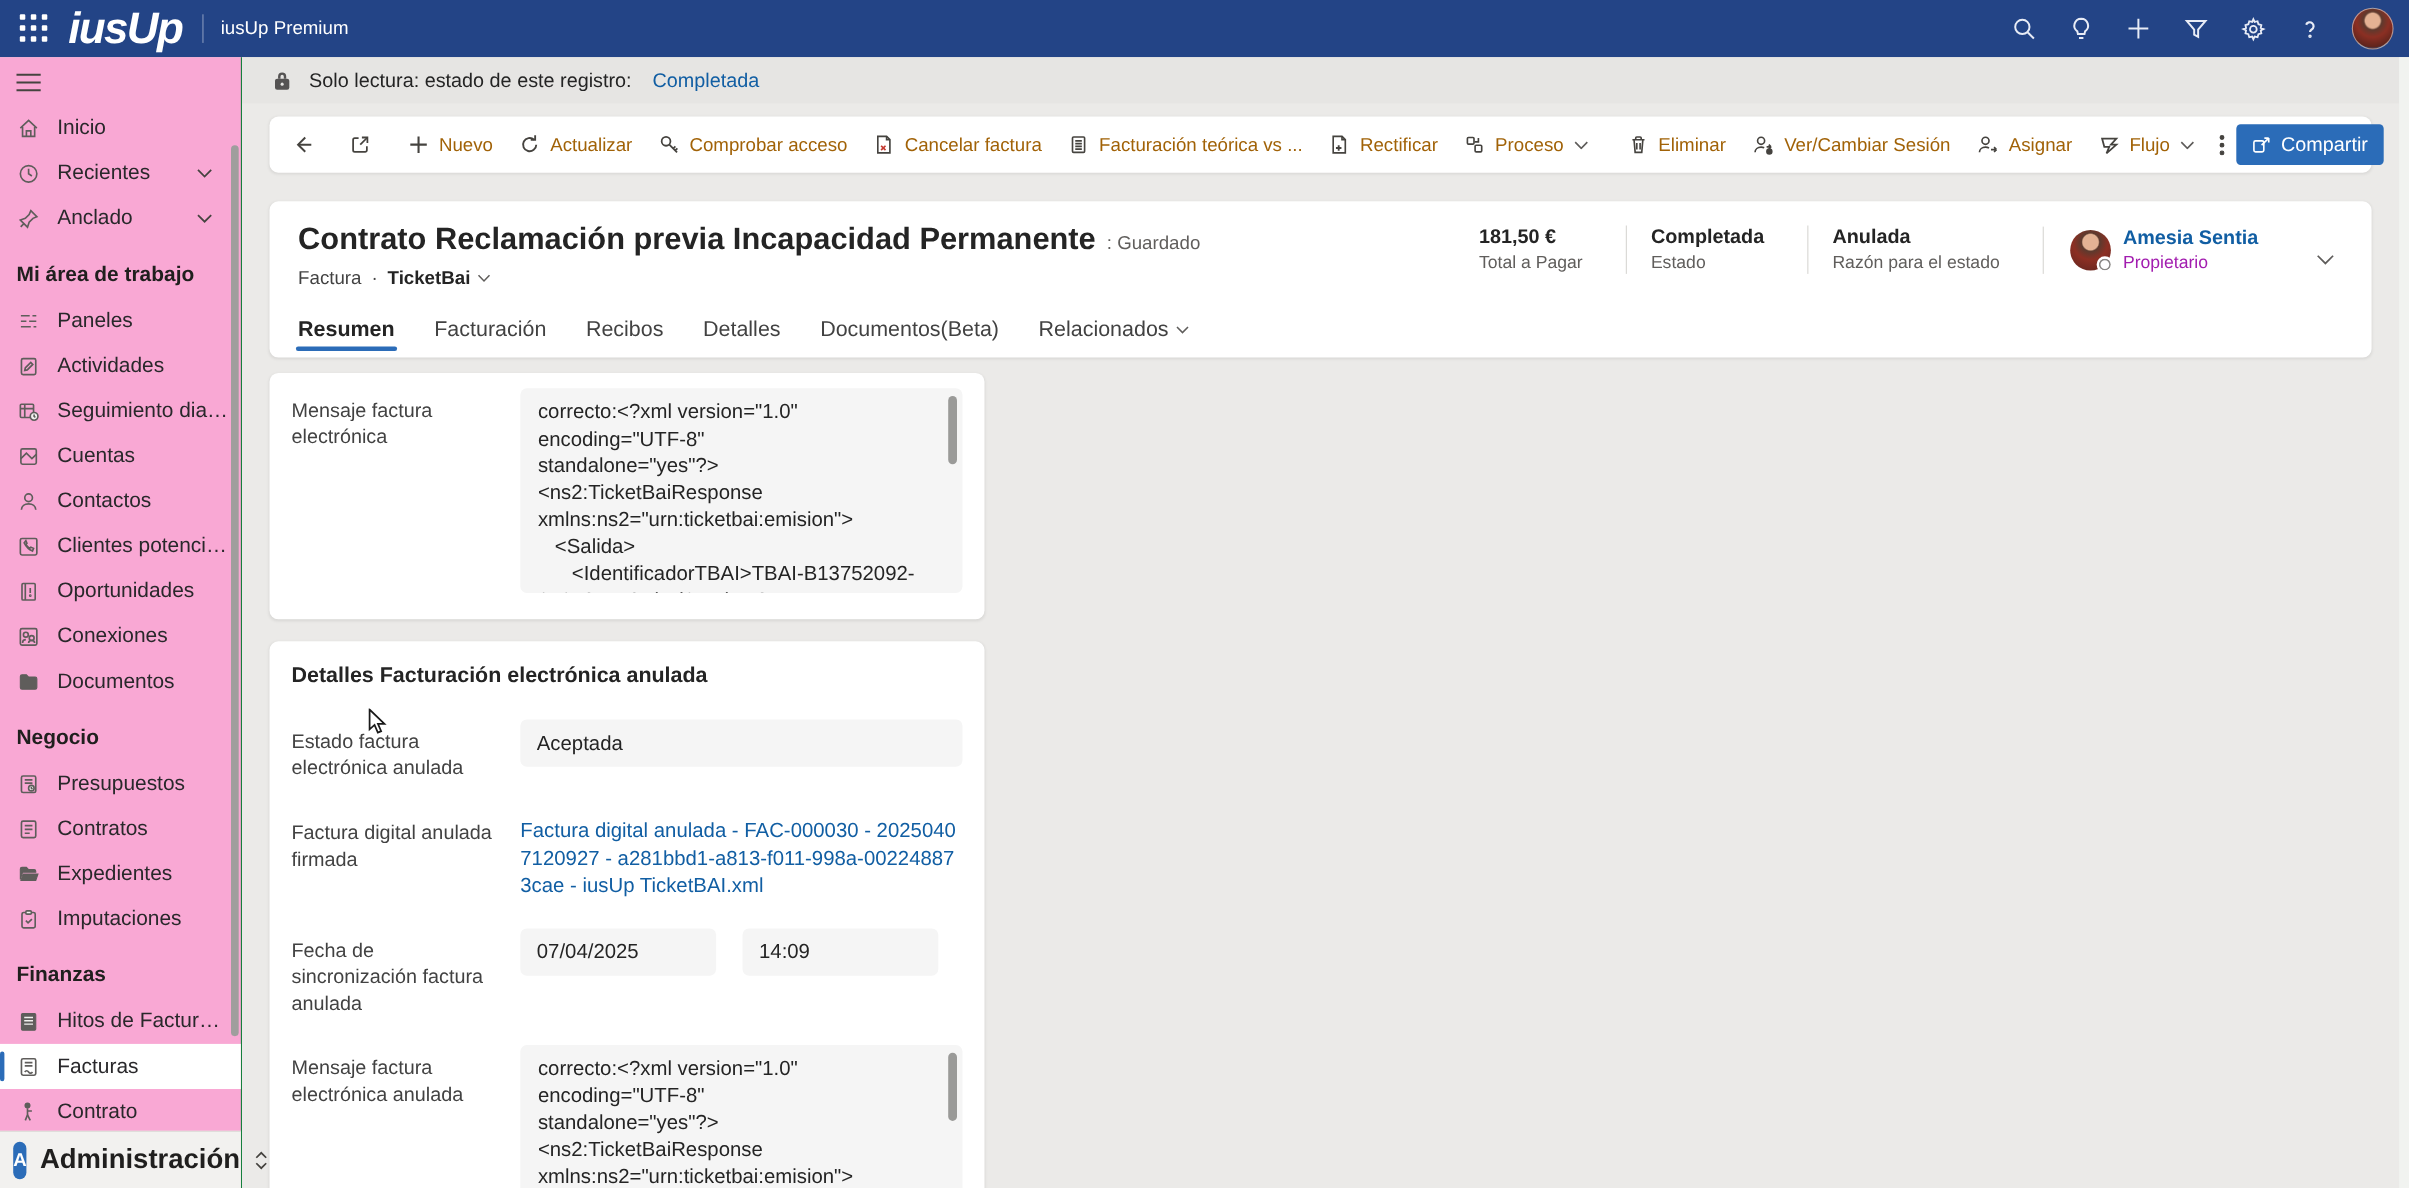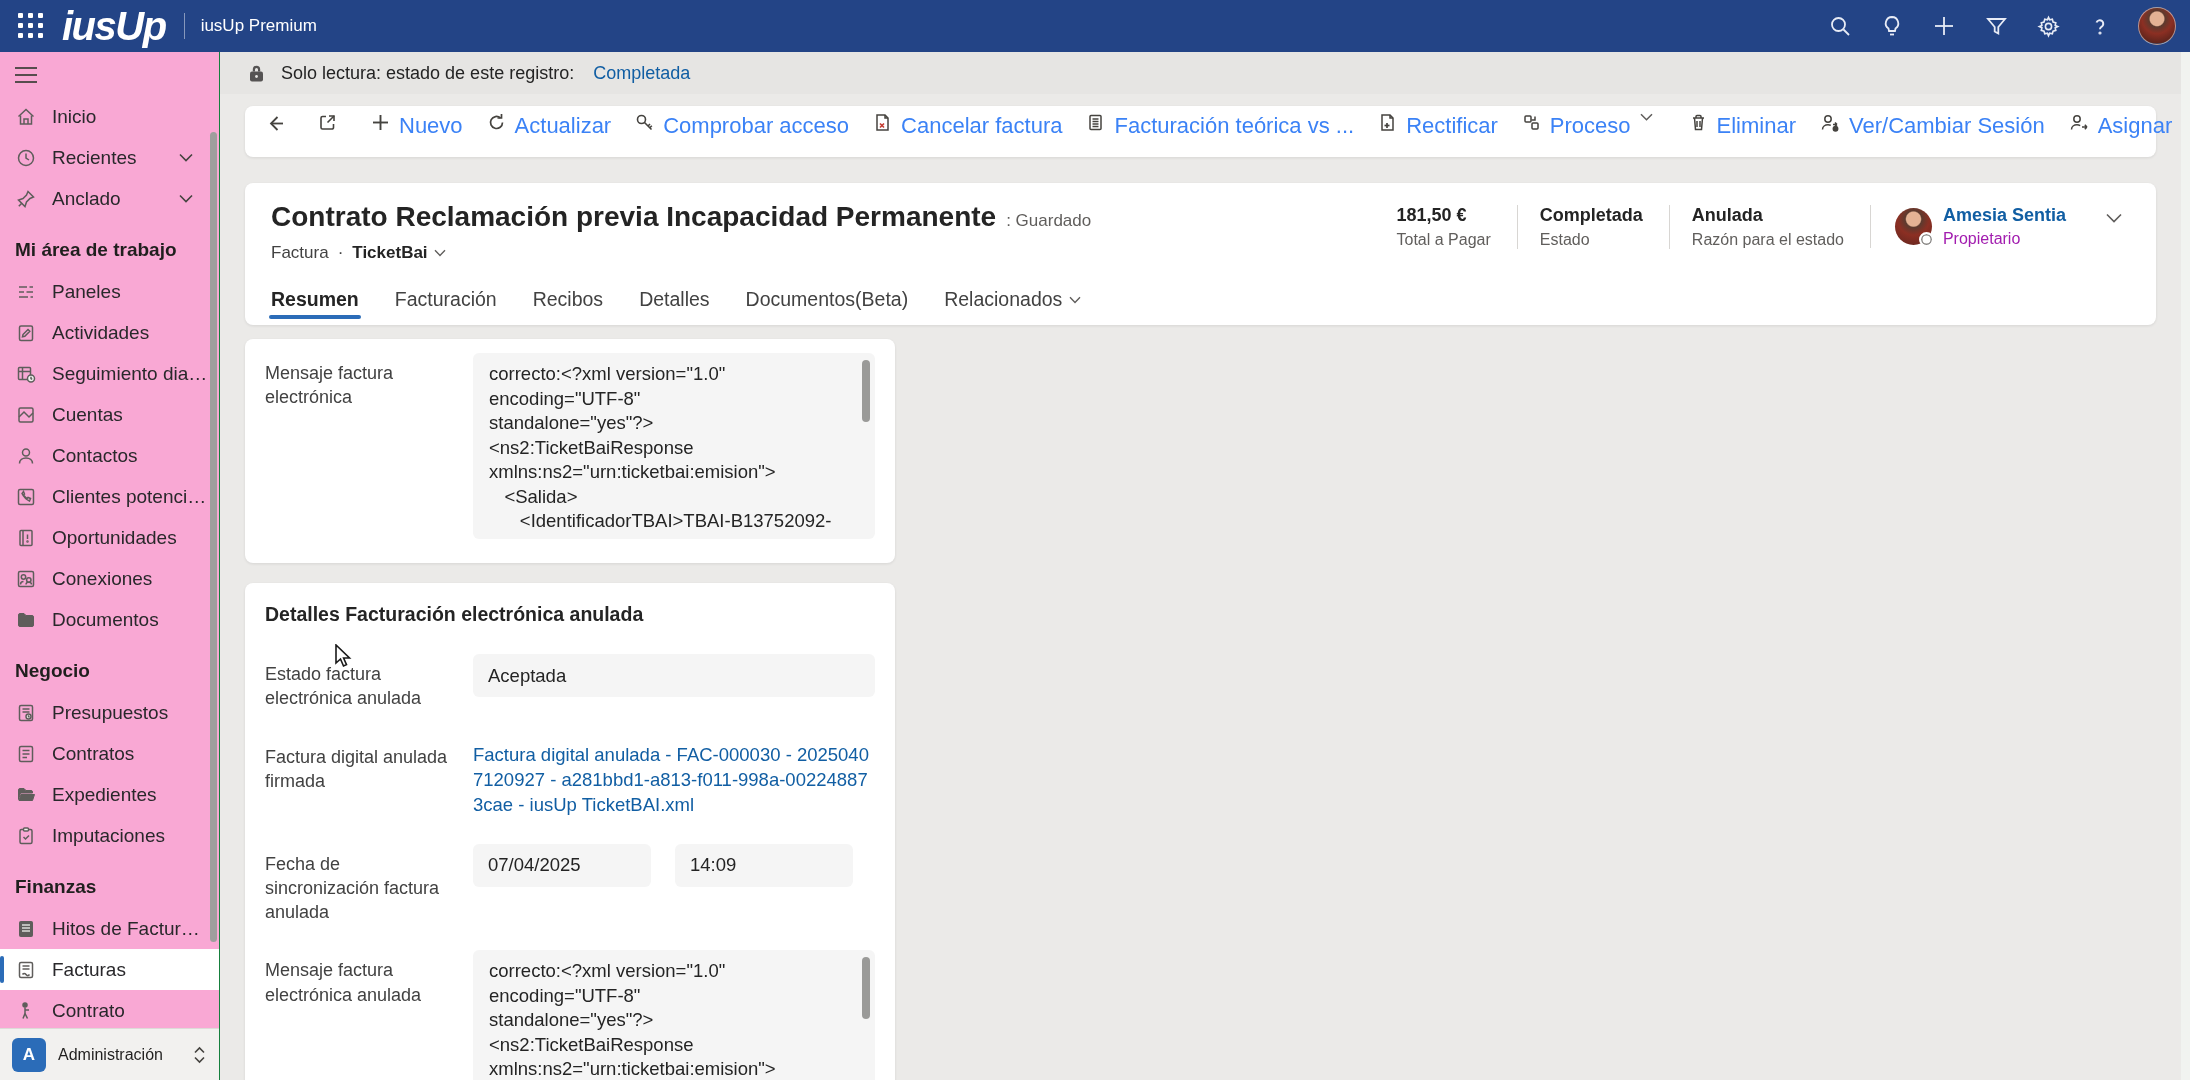--- a/index.html
+++ b/index.html
@@ -41,50 +41,50 @@
   .side-item .ic { width: 22px; margin-right: 15px; display: flex; justify-content: center; }
   .side-item .ic svg { stroke: #5f5d5b; }
   .side-item .lbl { white-space: nowrap; overflow: hidden; text-overflow: ellipsis; flex: 1; }
   .side-item .chev { margin-left: auto; padding-right: 16px; }
   .side-item.active { background: #ffffff; }
   .side-item.active::before { content: ""; position: absolute; left: 0; top: 7px; bottom: 7px; width: 4px; background: #2b6cb8; border-radius: 2px; }
   .side-group-title { font-size: 19px; font-weight: 700; color: #201f1e; padding: 20px 15px 10px 15px; }
   .side-scrollbar { position: absolute; right: 2px; top: 42px; width: 7px; height: 810px; background: #9f9e9d; border-radius: 4px; cursor: grab; }
   .side-footer { border-top: 1px solid #dddbd8; height: 52px; display: flex; align-items: center; padding: 0 12px; gap: 12px; cursor: pointer; background: #f2f1ef; }
   .side-footer .app-badge { width: 34px; height: 34px; background: #2b6cb8; color: #fff; font-weight: 700; font-size: 17px; border-radius: 6px; display: flex; align-items: center; justify-content: center; }
-  .side-footer .lbl { font-size: 16px; font-weight: 400; color: #201f1e; flex: 1; }
+  .side-footer .lbl { font-size: 25px; font-weight: 700; color: #201f1e; flex: 1; }
 
   
   .main { position: absolute; top: 52px; left: 220px; width: 1970px; height: 1028px; }
   .readonly-banner { height: 42px; background: #e6e5e3; display: flex; align-items: center; gap: 14px; padding: 0 26px; font-size: 18px; color: #242424; }
   .readonly-banner .status { color: #115ea3; margin-left: 5px; }
 
   .card { background: #fff; border-radius: 8px; box-shadow: 0 1px 3px rgba(0,0,0,.09); }
 
   
   .cmdbar { margin: 12px 34px 0 25px; height: 51px; display: flex; align-items: center; padding: 0 10px; }
-  .cmd { display: flex; align-items: flex-start; gap: 9px; padding: 0 12px; height: 37px; border-radius: 4px; cursor: pointer; font-size: 22px; color: #3b82f6; white-space: nowrap; }
+  .cmd { display: flex; align-items: center; gap: 9px; padding: 0 12px; height: 37px; border-radius: 4px; cursor: pointer; font-size: 17px; color: #a16207; white-space: nowrap; }
   .cmd svg { stroke: #45433f; }
   .cmd .chev svg { stroke: #5f5d5b; }
   .cmd-divider { width: 1px; height: 26px; background: #d6d4d1; margin: 0 6px; }
   .cmd.icon-only { padding: 0 10px; }
   .cmd-spacer { flex: 1; }
   .share-btn { display: flex; align-items: center; gap: 9px; background: #2b6cb8; color: #fff; font-size: 18px; height: 37px; border-radius: 4px; padding: 0 14px; cursor: pointer; }
   .share-btn svg { stroke: #fff; }
 
   
   .title-card { margin: 26px 34px 0 25px; padding: 18px 26px 0 26px; height: 142px; display: flex; flex-direction: column; }
   .title-row { display: flex; align-items: flex-start; }
   .title-left { flex: 1; min-width: 0; }
   .title-line { display: flex; align-items: baseline; gap: 10px; }
   .record-title { font-size: 28px; font-weight: 700; color: #242424; white-space: nowrap; }
   .save-state { font-size: 17px; color: #605e5c; }
   .subtitle-line { margin-top: 10px; display: flex; align-items: center; gap: 9px; font-size: 17px; color: #424242; }
   .subtitle-line .form-name { font-weight: 600; color: #242424; cursor: pointer; display: flex; align-items: center; gap: 6px; }
-  .summary-row { display: flex; align-items: flex-start; gap: 4px; padding-top: 4px; }
+  .summary-row { display: flex; align-items: flex-end; gap: 17px; padding-top: 4px; }
   .sum-pair { padding: 0 22px; border-left: 1px solid #d8d6d3; }
   .sum-pair:first-child { border-left: none; }
   .sum-value { font-size: 18px; font-weight: 700; color: #242424; }
   .sum-label { font-size: 16px; color: #605e5c; margin-top: 5px; }
   .owner-pair { display: flex; align-items: center; gap: 11px; padding: 0 18px 0 24px; border-left: 1px solid #d8d6d3; }
   .owner-avatar { width: 37px; height: 37px; border-radius: 50%; position: relative;
     background: radial-gradient(circle at 50% 30%, #e4b294 22%, #5c3a2e 26%, #8c2f23 50%, #6b2820 85%); }
   .owner-avatar::after { content:""; position:absolute; right:-2px; bottom:-2px; width:11px; height:11px; border:2px solid #fff; border-radius:50%; background:#fff; box-shadow: inset 0 0 0 1.5px #8a8886; }
   .owner-name { font-size: 18px; font-weight: 700; color: #115ea3; cursor: pointer; }
   .owner-role { font-size: 16px; color: #a21caf; margin-top: 4px; }

